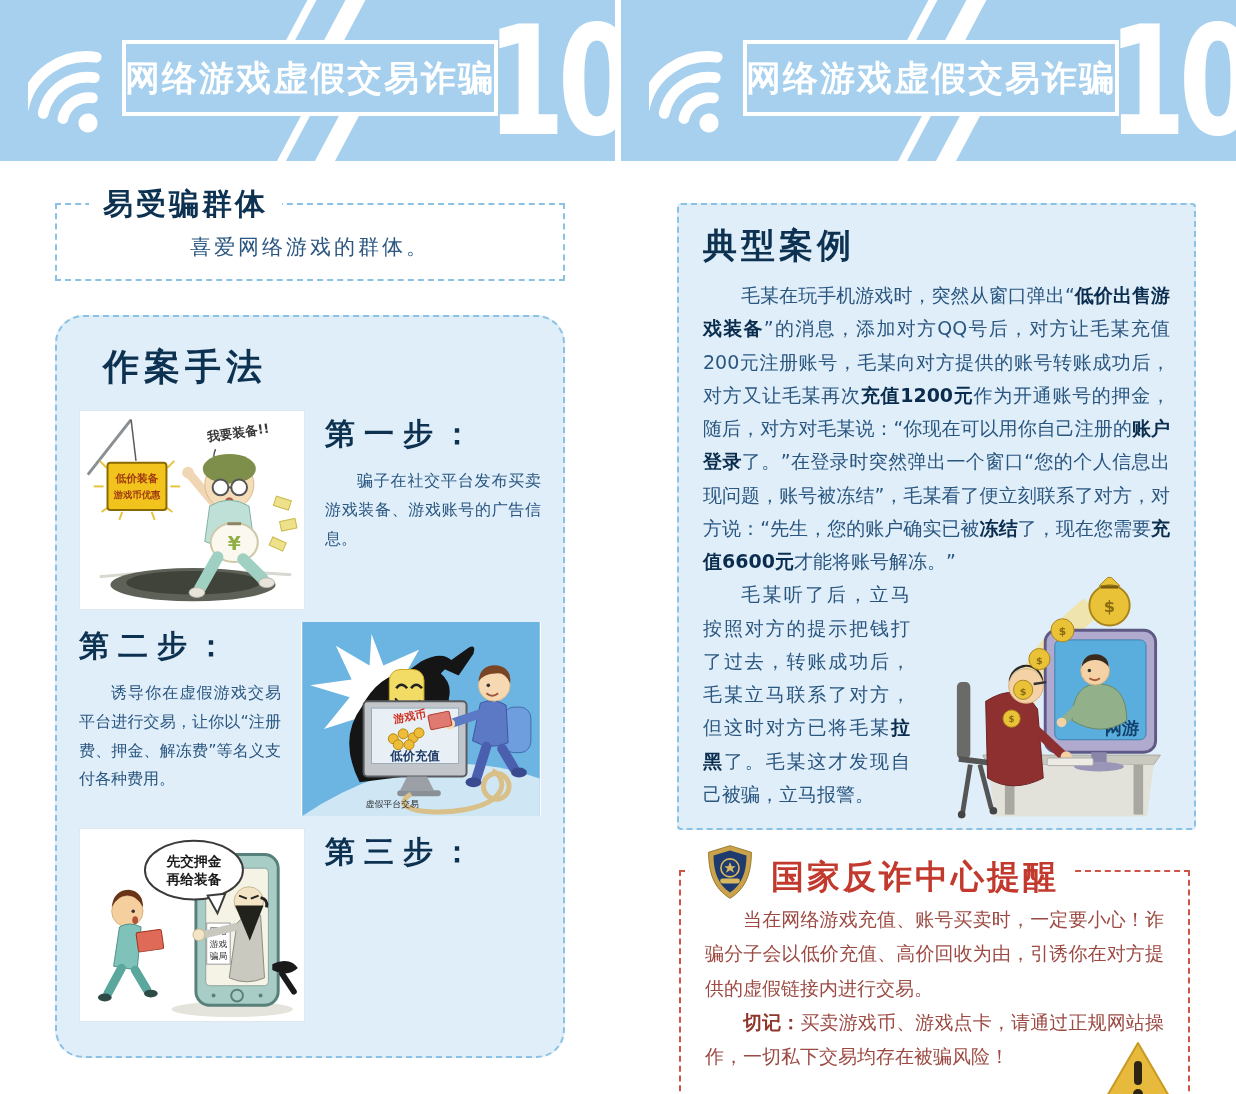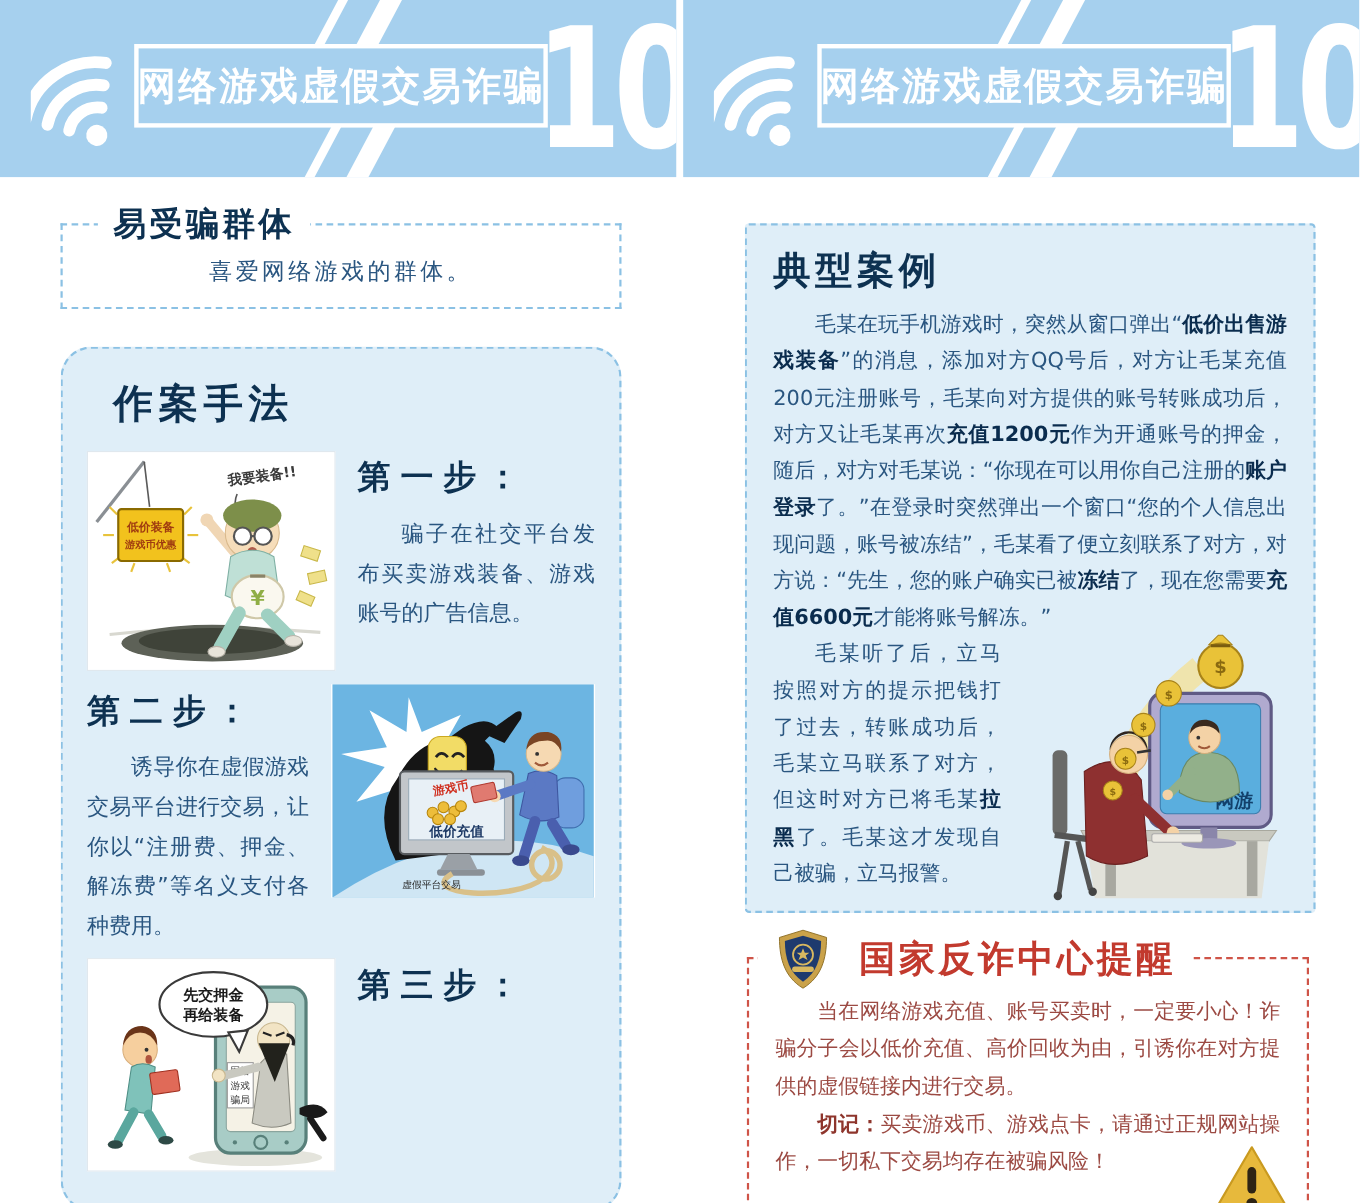--- a/index.html
+++ b/index.html
@@ -30,34 +30,34 @@
   .methods{margin:34px 50px 0 55px;background:#dfeef8;border:2px dashed #8bc1e4;border-radius:28px;
            padding:20px 22px 22px;box-sizing:border-box;}
   .methods h2{margin:6px 0 18px 24px;font-size:36px;color:#0d3151;letter-spacing:5px;font-weight:800;}
   .step{display:flex;gap:20px;margin-bottom:12px;align-items:flex-start;}
   .illu{flex:none;background:#fff;border:1px solid #e0e8ee;box-sizing:border-box;}
   .illu.i1{width:226px;height:200px;}
   .illu.i2{width:240px;height:194px;border:none;}
   .illu.i3{width:226px;height:194px;}
   .stext{flex:1;min-width:0;padding-top:2px;}
   .stext h3{margin:2px 0 12px;font-size:30px;color:#0d3151;letter-spacing:9px;font-weight:800;white-space:nowrap;}
-  .stext p{margin:0;font-size:20px;line-height:1.8;color:#2a5680;text-indent:2em;text-align:justify;}
+  .stext p{margin:0;font-size:16px;line-height:1.8;color:#2a5680;text-indent:2em;text-align:justify;}
 
   
   .case{position:relative;margin:42px 40px 0 56px;background:#dfeef8;border:2px dashed #8bc1e4;
         border-radius:4px;padding:16px 24px 8px;box-sizing:border-box;}
   .case h2{margin:2px 0 10px;font-size:34px;color:#0d3151;letter-spacing:4px;font-weight:800;}
   .case p{margin:0;font-size:19px;line-height:1.75;color:#2a5680;text-align:justify;text-indent:2em;}
   .case b{color:#0a2c4e;font-weight:800;}
   .case-bottom{display:flex;align-items:flex-start;gap:20px;}
   .case-bottom p{flex:1;min-width:0;}
   .case-illu{flex:none;width:240px;height:246px;margin-top:-4px;}
 
   .reminder{position:relative;margin:40px 46px 0 58px;border:2px dashed #cf5448;padding:30px 24px 26px;}
-  .rem-title{position:absolute;top:-28px;left:8px;display:flex;align-items:center;gap:26px;
+  .rem-title{position:absolute;top:-28px;left:8px;display:flex;align-items:flex-end;gap:16px;
              background:#fff;padding:0 16px;}
   .rem-title .badge{width:50px;height:56px;}
   .rem-title span{font-size:33px;font-weight:800;color:#c23a2e;letter-spacing:3px;white-space:nowrap;}
   .reminder p{margin:0;font-size:19px;line-height:1.8;color:#9c4a43;text-indent:2em;text-align:justify;}
   .reminder .lead{font-weight:800;color:#8e352c;}
   .warn{position:absolute;right:12px;bottom:-10px;width:76px;height:70px;}
 </style>
 </head>
 <body>
 

